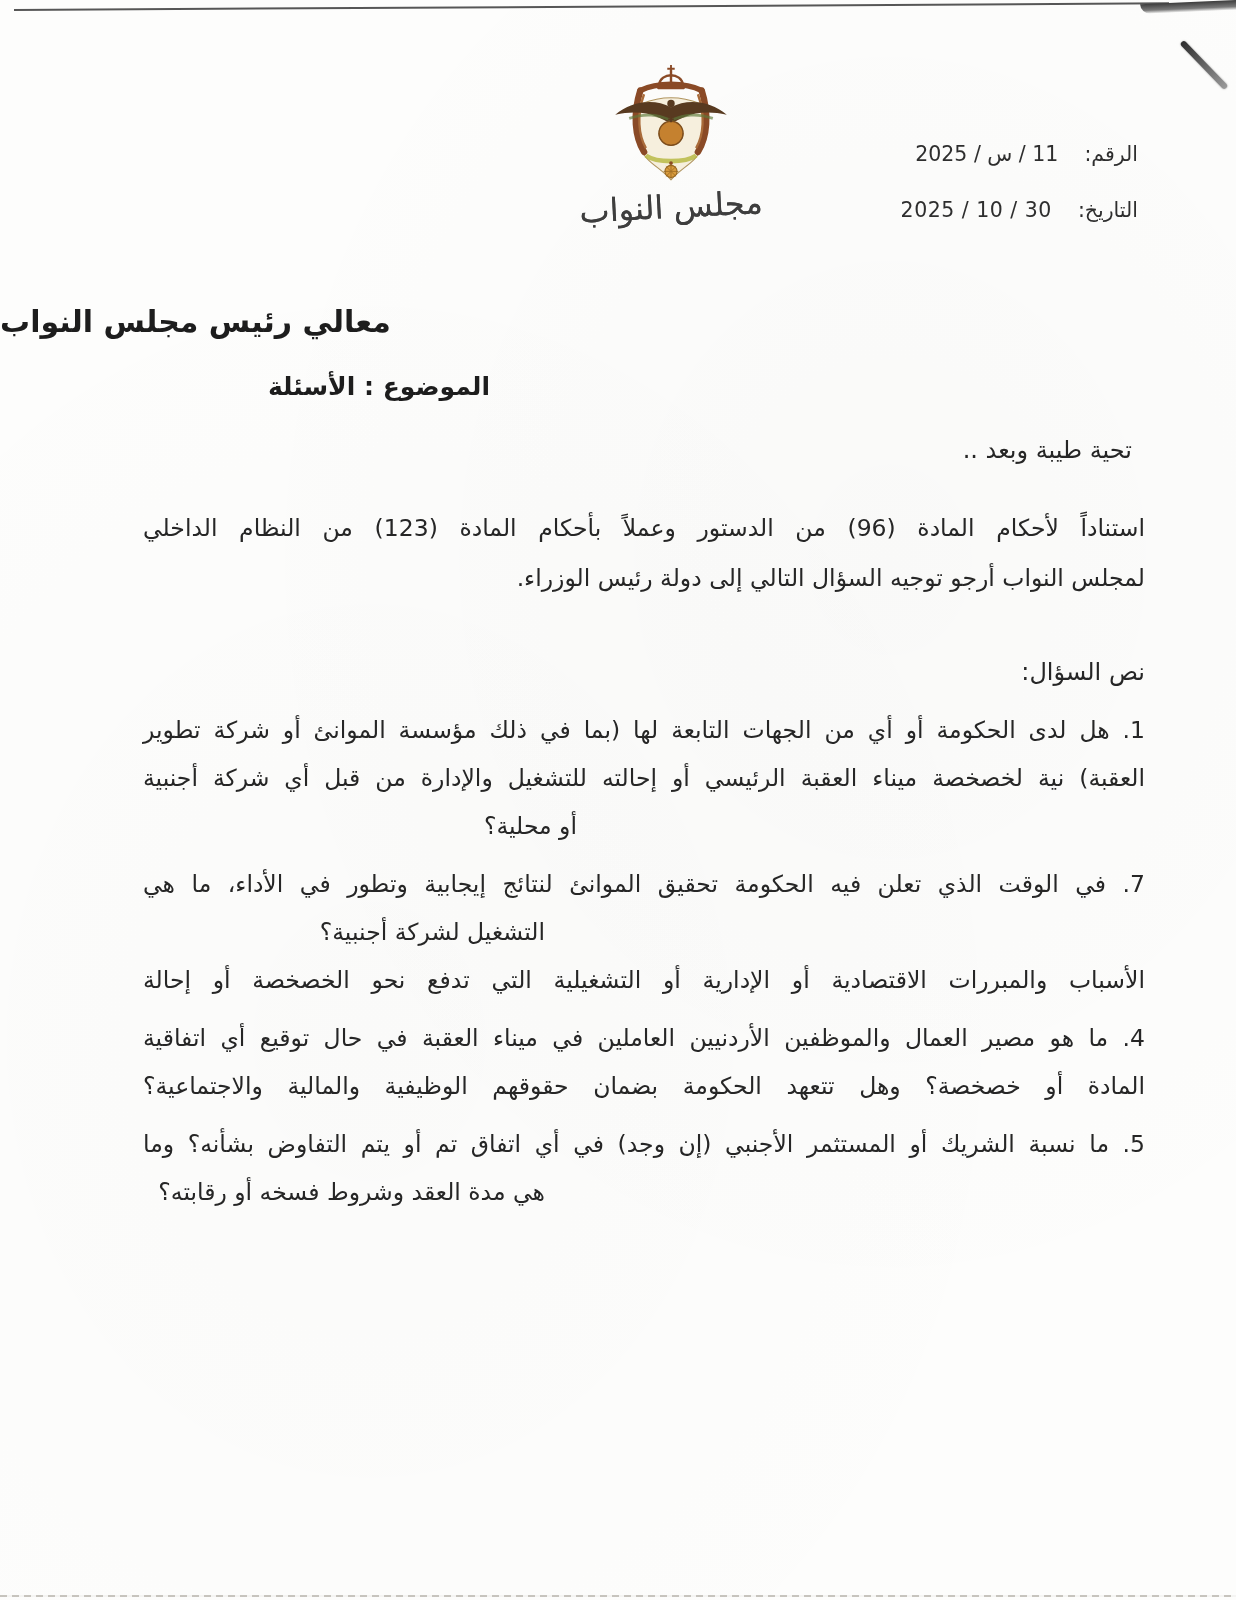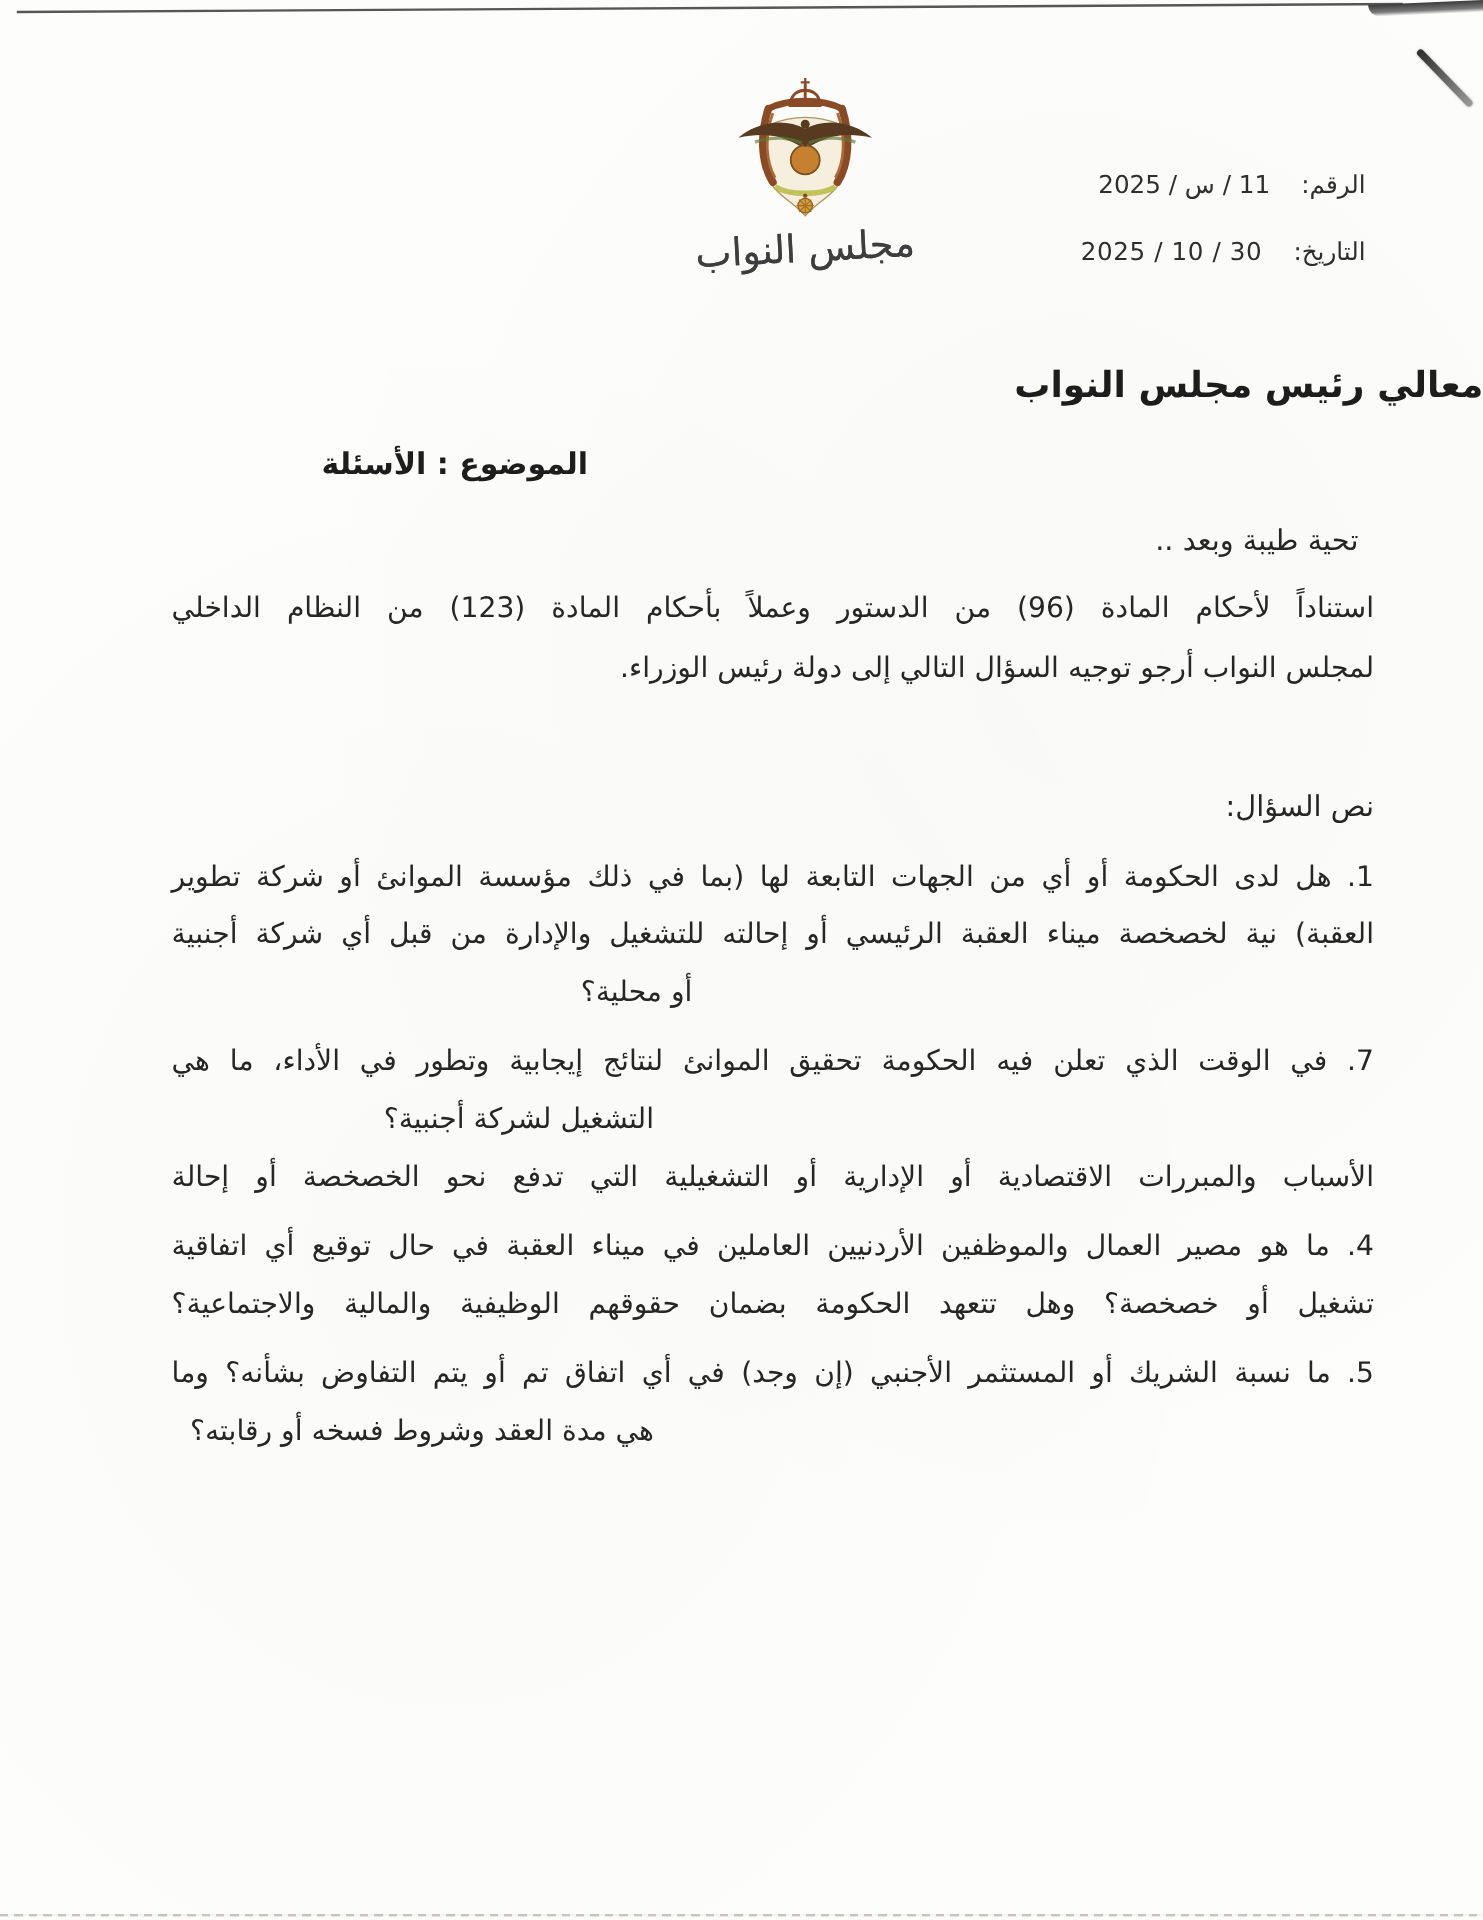--- a/index.html
+++ b/index.html
@@ -30,26 +30,26 @@
   .ref-row{display:flex;gap:26px;height:56px;align-items:center}
   .ref-value{letter-spacing:.5px}
 
   
   .logo{position:absolute;top:62px;left:576px;width:190px;text-align:center}
   .logo svg{display:block;margin:0 auto}
   .calligraphy{margin-top:2px;font-size:32px;color:#3e3e3e;letter-spacing:-1px;
     transform:rotate(-3deg);text-shadow:0 0 .4px #555}
 
   
-  .title{position:absolute;top:304px;left:0;width:100%;text-align:right;
+  .title{position:absolute;top:304px;left:0;width:100%;text-align:left;
     font-size:30px;font-weight:bold;color:#1d1d1d;margin:0}
   .subject{position:absolute;top:372px;right:746px;font-size:25px;font-weight:bold;
     color:#1d1d1d;white-space:nowrap}
   .greeting{position:absolute;top:436px;right:104px;font-size:24px}
-  .intro{position:absolute;top:481px;right:91px;width:1002px;font-size:23.5px;line-height:50px}
+  .intro{position:absolute;top:503px;right:91px;width:1002px;font-size:23.5px;line-height:50px}
   .qsection{position:absolute;top:648px;right:91px;width:1002px;font-size:23.5px;line-height:48px}
   .qheading{font-size:24px;text-underline-offset:7px;margin-bottom:10px}
   .question{margin-bottom:10px}
   .line.justify{text-align:justify;text-align-last:justify}
   .line.right{}
   .pr-a{padding-right:568px}
   .pr-b{padding-right:600px}
 </style>
 </head>
 <body>
@@ -127,21 +127,21 @@
 
 
     <div class="question">
       <div class="line justify">7. في الوقت الذي تعلن فيه الحكومة تحقيق الموانئ لنتائج إيجابية وتطور في الأداء، ما هي</div>
       <div class="line right pr-b">التشغيل لشركة أجنبية؟</div>
       <div class="line justify">الأسباب والمبررات الاقتصادية أو الإدارية أو التشغيلية التي تدفع نحو الخصخصة أو إحالة</div>
     </div>
 
     <div class="question">
       <div class="line justify">4. ما هو مصير العمال والموظفين الأردنيين العاملين في ميناء العقبة في حال توقيع أي اتفاقية</div>
-      <div class="line justify">تشغيل أو خصخصة؟ وهل تتعهد الحكومة بضمان حقوقهم الوظيفية والمالية والاجتماعية؟</div>
+      <div class="line justify">المادة أو خصخصة؟ وهل تتعهد الحكومة بضمان حقوقهم الوظيفية والمالية والاجتماعية؟</div>
     </div>
 
     <div class="question">
       <div class="line justify">5. ما نسبة الشريك أو المستثمر الأجنبي (إن وجد) في أي اتفاق تم أو يتم التفاوض بشأنه؟ وما</div>
       <div class="line right pr-b">هي مدة العقد وشروط فسخه أو رقابته؟</div>
     </div>
   </div>
 
 </div>
 

